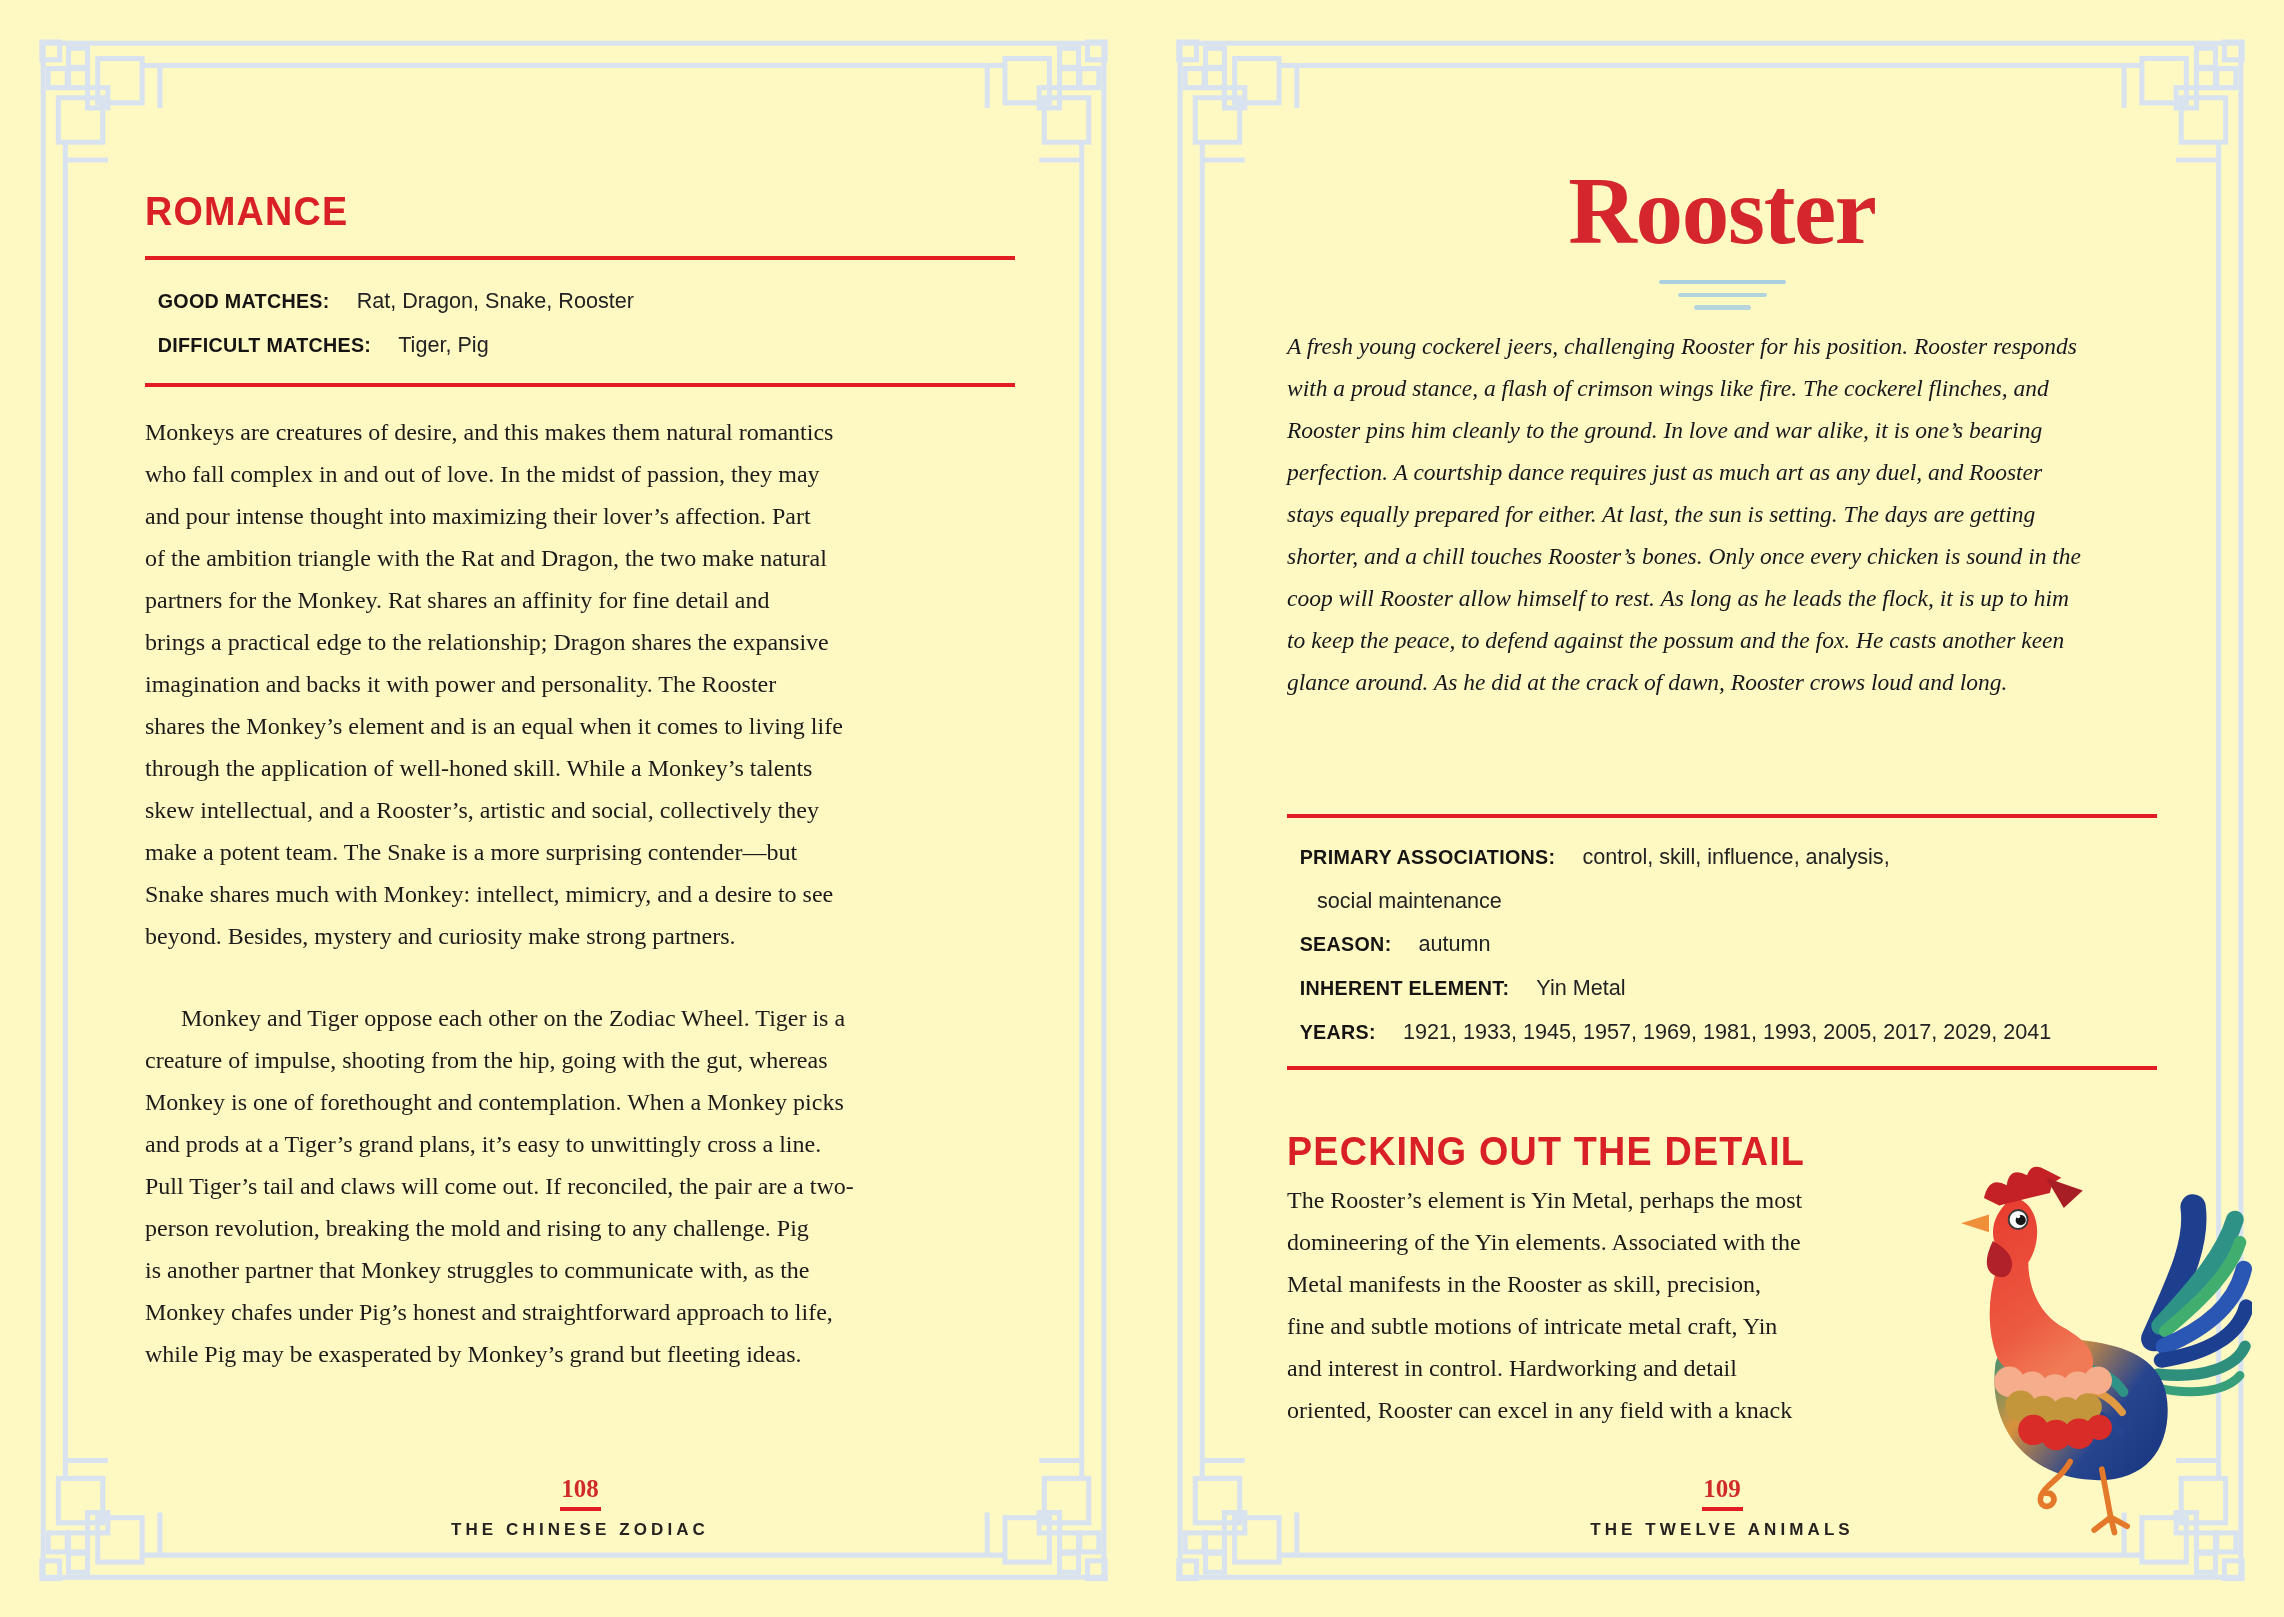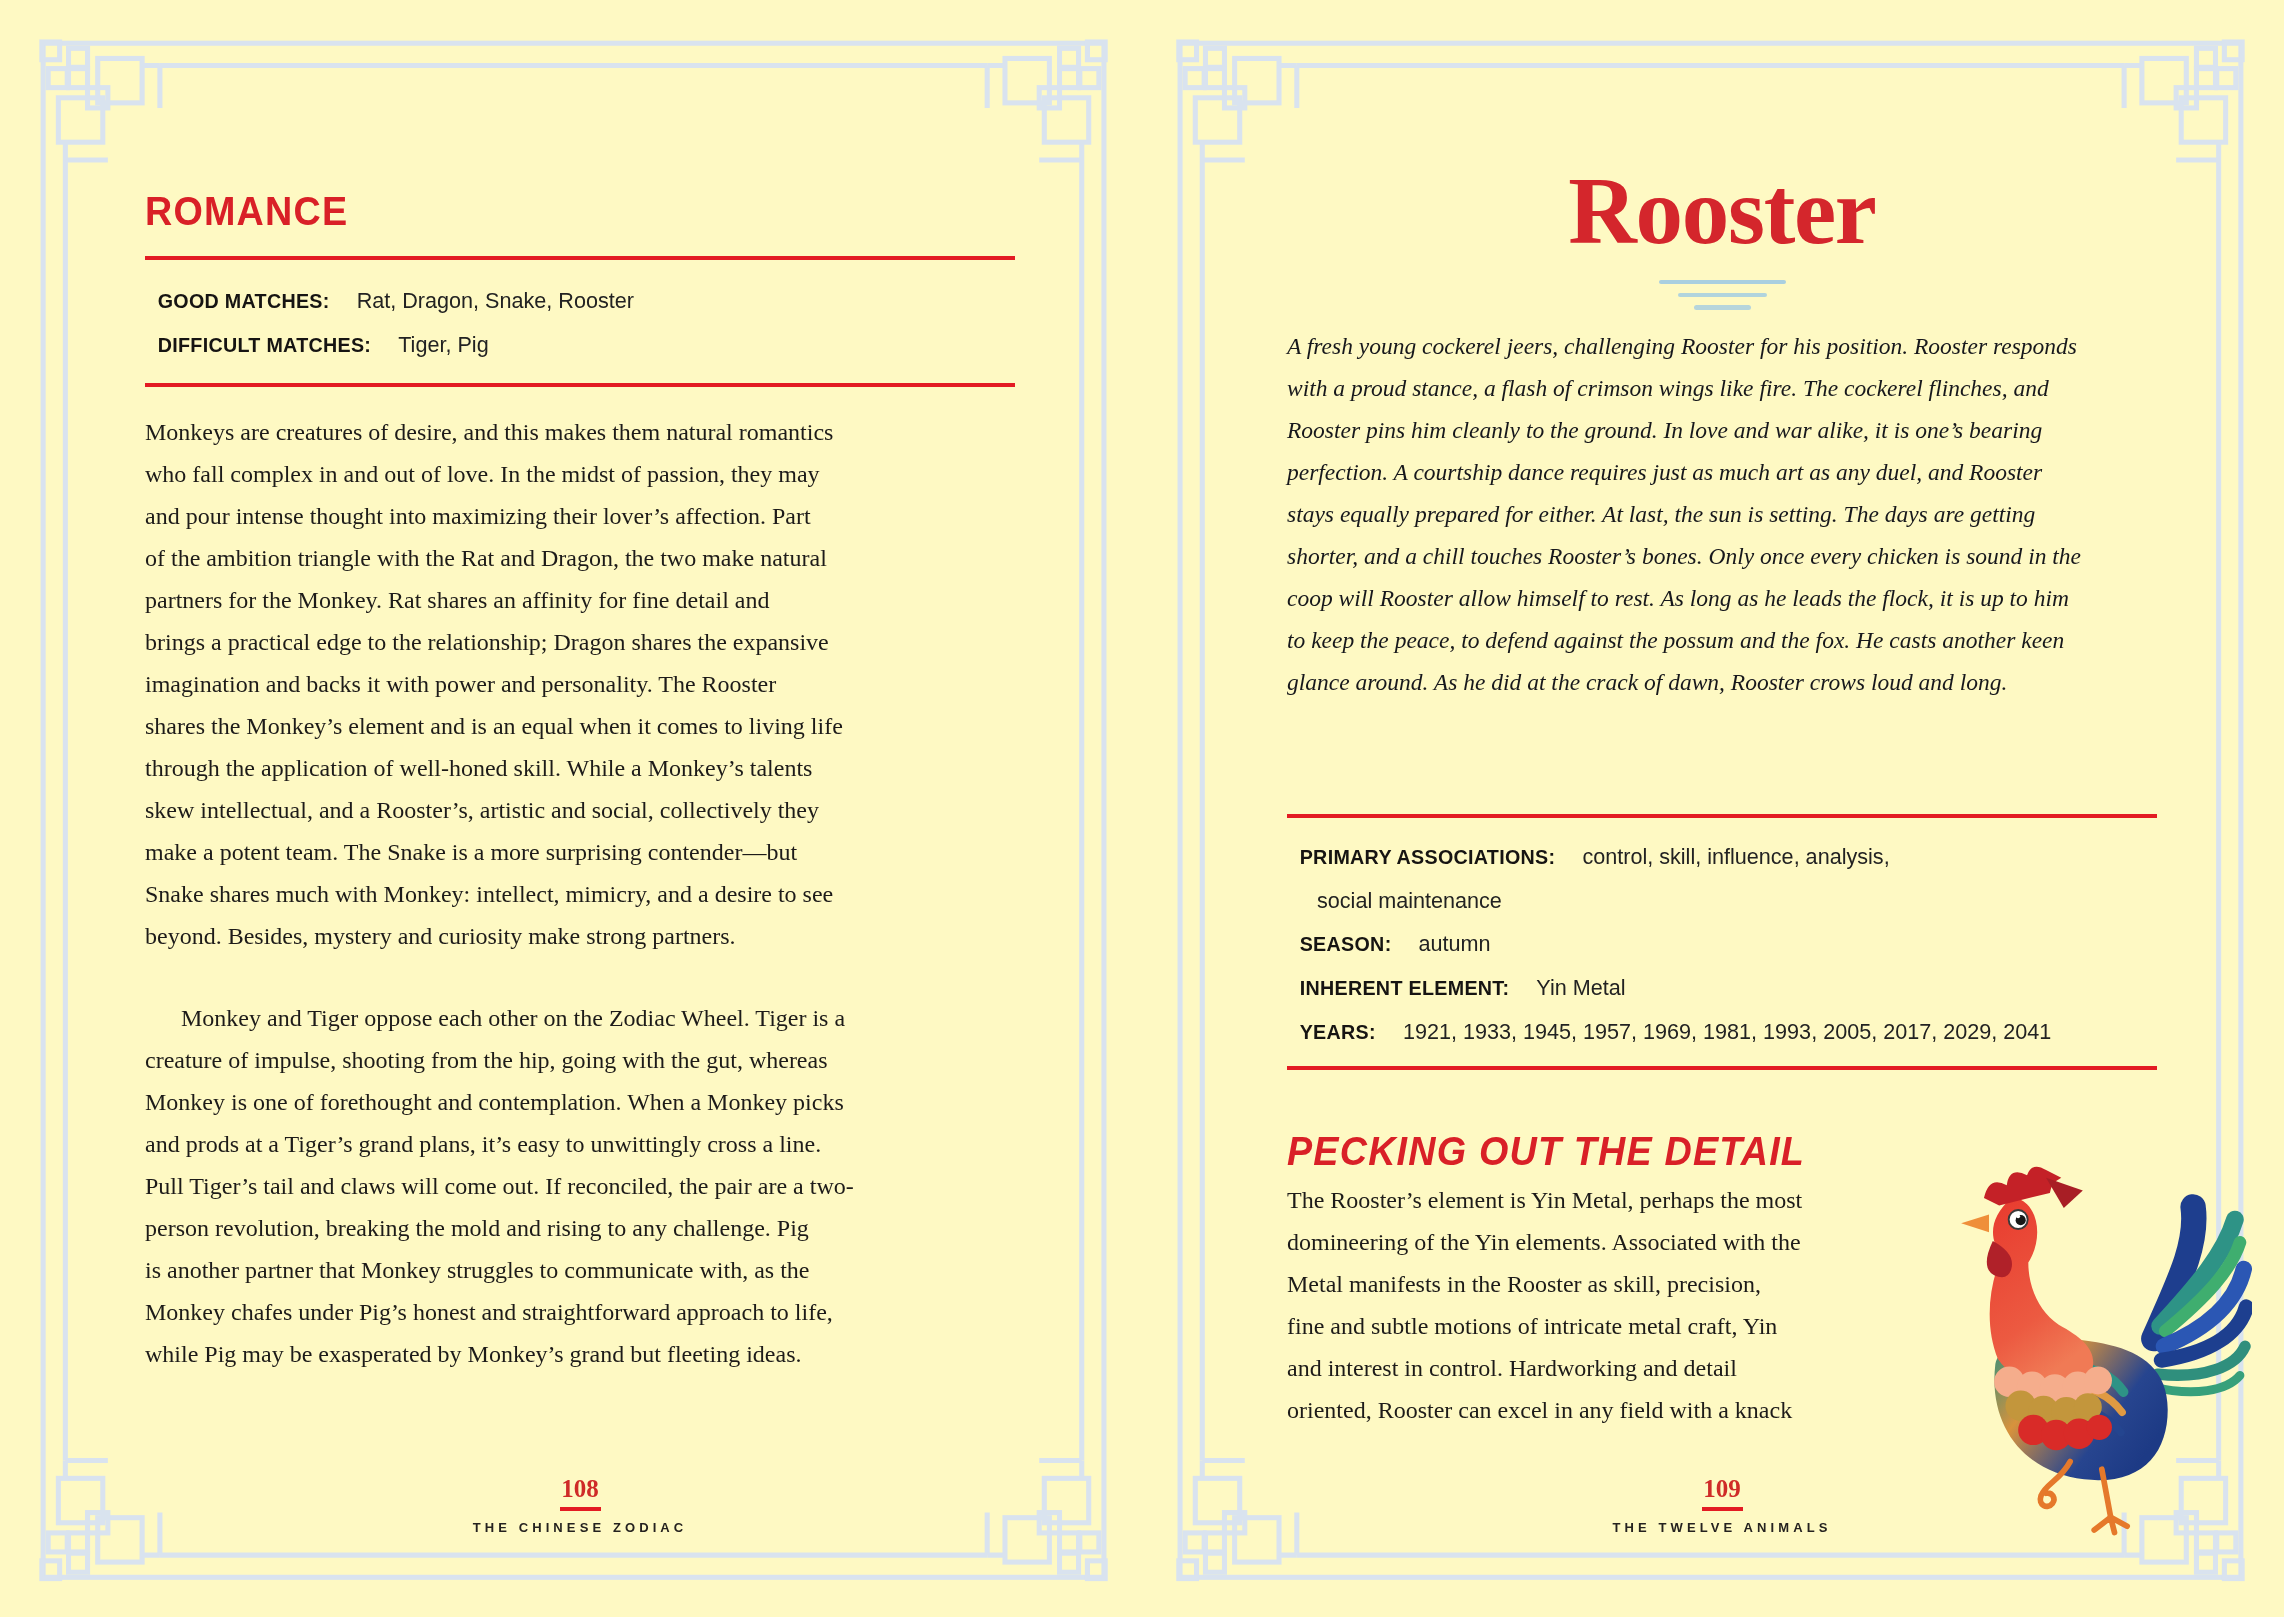--- a/index.html
+++ b/index.html
@@ -28,21 +28,21 @@
   .intro{font-style:italic;font-size:23.5px;line-height:42px;color:#17181c;}
 
   .title{font-weight:700;color:#d4262c;font-size:95px;letter-spacing:-1.3px;text-align:center;}
 
   .squiggle-row{height:4.4px;border-radius:2.5px;background:#a9cfe0;margin:0 auto 8.2px auto;}
 
   .footer{text-align:center;}
   .pagenum{font-family:"Liberation Serif",serif;font-weight:700;font-size:25px;color:#cf2b28;line-height:25px;}
   .pagenum-rule{width:41px;height:3.8px;background:#e31b23;margin:6.3px auto 0 auto;}
   .footer-caption{margin-top:9px;font-family:"Liberation Sans",sans-serif;font-weight:600;
-                  font-size:13px;letter-spacing:4.1px;color:#25221f;}
+                  font-size:17px;letter-spacing:4.1px;color:#25221f;}
 </style>
 </head>
 <body>
 
 <div class="canvas">
 
   <svg width="2284" height="1618" viewBox="0 0 3600 2550">
     <defs>
       <g id="cm" fill="none">
         <rect x="-2" y="-2" width="28" height="28"></rect>
@@ -163,21 +163,21 @@
       <span class="kv-value">Yin Metal</span>
     </div>
     <div class="kv-row">
       <span class="kv-label">YEARS:</span>
       <span class="kv-value">1921, 1933, 1945, 1957, 1969, 1981, 1993, 2005, 2017, 2029, 2041</span>
     </div>
   </div>
 
   <div class="abs col-right rule" style="top:1066px;"></div>
 
-  <div class="abs col-right" style="top:1128px;font-style:italic;">
+  <div class="abs col-right" style="top:1128px;">
     <div class="sec-header"><span class="squeeze">PECKING OUT THE DETAIL</span></div>
   </div>
 
   <div class="abs bodytext" style="left:1287px;top:1179px;width:653px;">
       <div class="line">The Rooster’s element is Yin Metal, perhaps the most</div>
       <div class="line">domineering of the Yin elements. Associated with the</div>
       <div class="line">Metal manifests in the Rooster as skill, precision,</div>
       <div class="line">fine and subtle motions of intricate metal craft, Yin</div>
       <div class="line">and interest in control. Hardworking and detail</div>
       <div class="line">oriented, Rooster can excel in any field with a knack</div>

